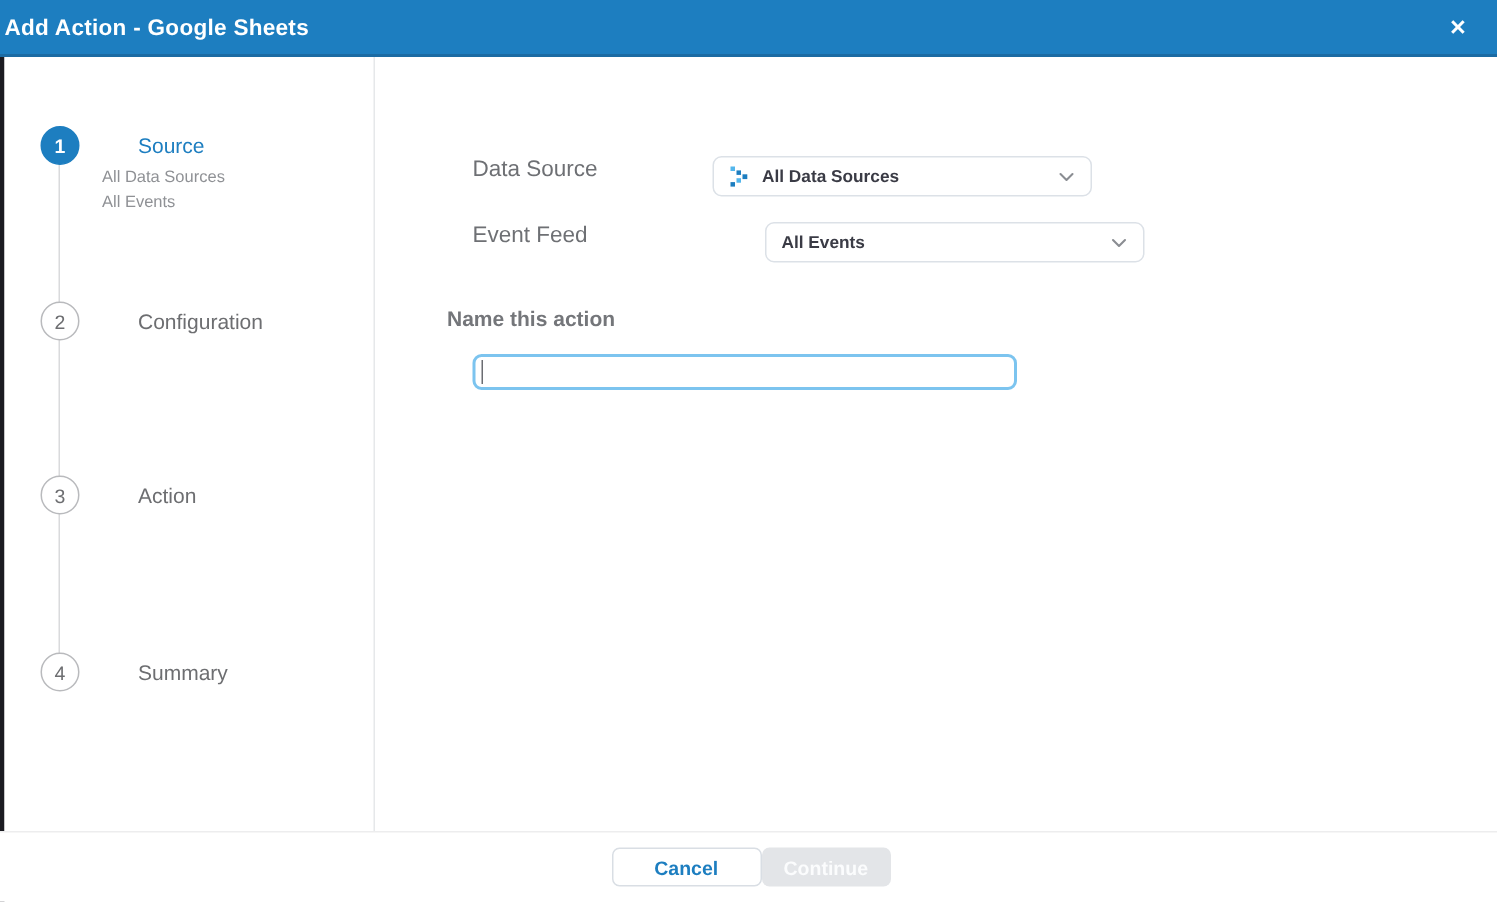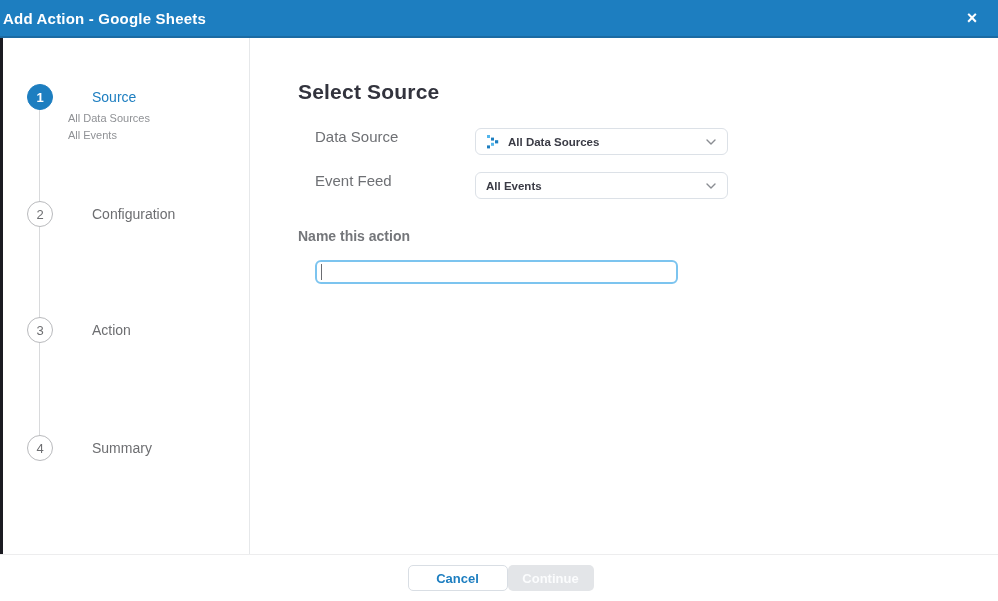--- a/index.html
+++ b/index.html
@@ -81,21 +81,21 @@
   .page-title {
     font-size: 21px; font-weight: 700; color: #32333d; letter-spacing: .2px;
   }
   .section-heading {
     margin-top: 33px; font-size: 17px; font-weight: 700; color: #74767a;
   }
   .field-row {
     display: flex; align-items: flex-start; margin-left: 17px;
   }
   .field-row.first { margin-top: 24px; }
-  .field-row.second { margin-top: 17px; }
+  .field-row.second { margin-top: 17px; gap: 35px; }
   .field-label {
     width: 160px; font-size: 15px; color: #6e7074;
   }
   .select-box {
     width: 253px; height: 27px; background: #ffffff;
     border: 1px solid #dce1e7; border-radius: 6px;
     display: flex; align-items: center; padding: 0 10px; gap: 7px;
     cursor: pointer; position: relative;
   }
   .select-value { font-size: 11.5px; font-weight: 600; color: #3a3b45; flex: 1; }
@@ -179,21 +179,20 @@
 
     <div class="step step-4">
       <div class="step-circle">4</div>
       <div class="step-texts">
         <div class="step-label">Summary</div>
       </div>
     </div>
   </div>
 
   <div class="main">
-    <div class="page-title">Select Source</div>
 
 
     <div class="field-row first">
       <div class="field-label">Data Source</div>
       <div class="select-box">
         <span class="ds-icon">
           <svg width="15" height="15" viewBox="0 0 15 15">
             <rect x="1" y="1" width="3" height="3" fill="#53b6ec"></rect>
             <rect x="5" y="3.6" width="3" height="3" fill="#1d7ec0"></rect>
             <rect x="9" y="6.2" width="3.2" height="3.2" fill="#1d7ec0"></rect>

